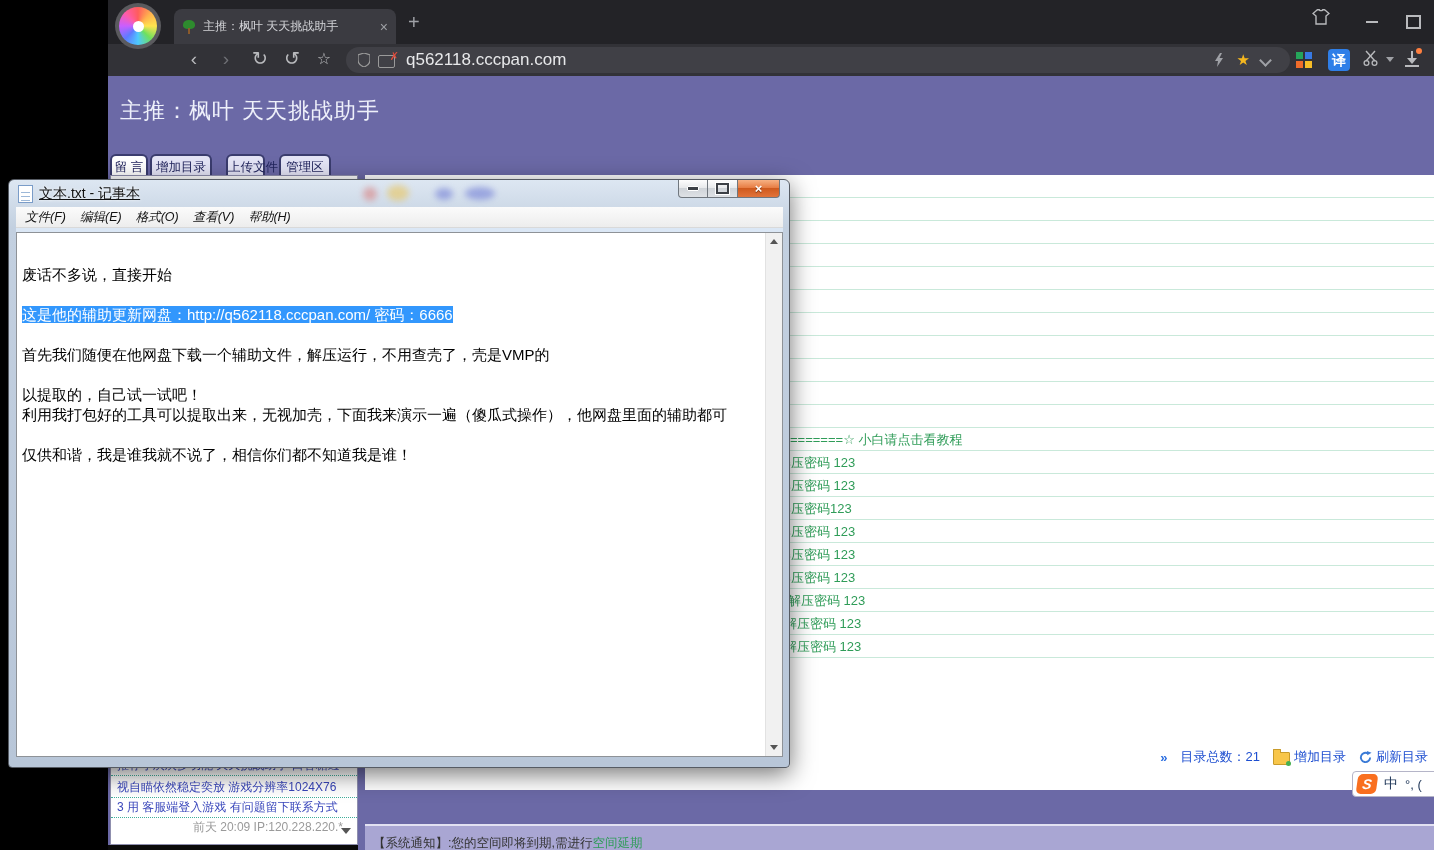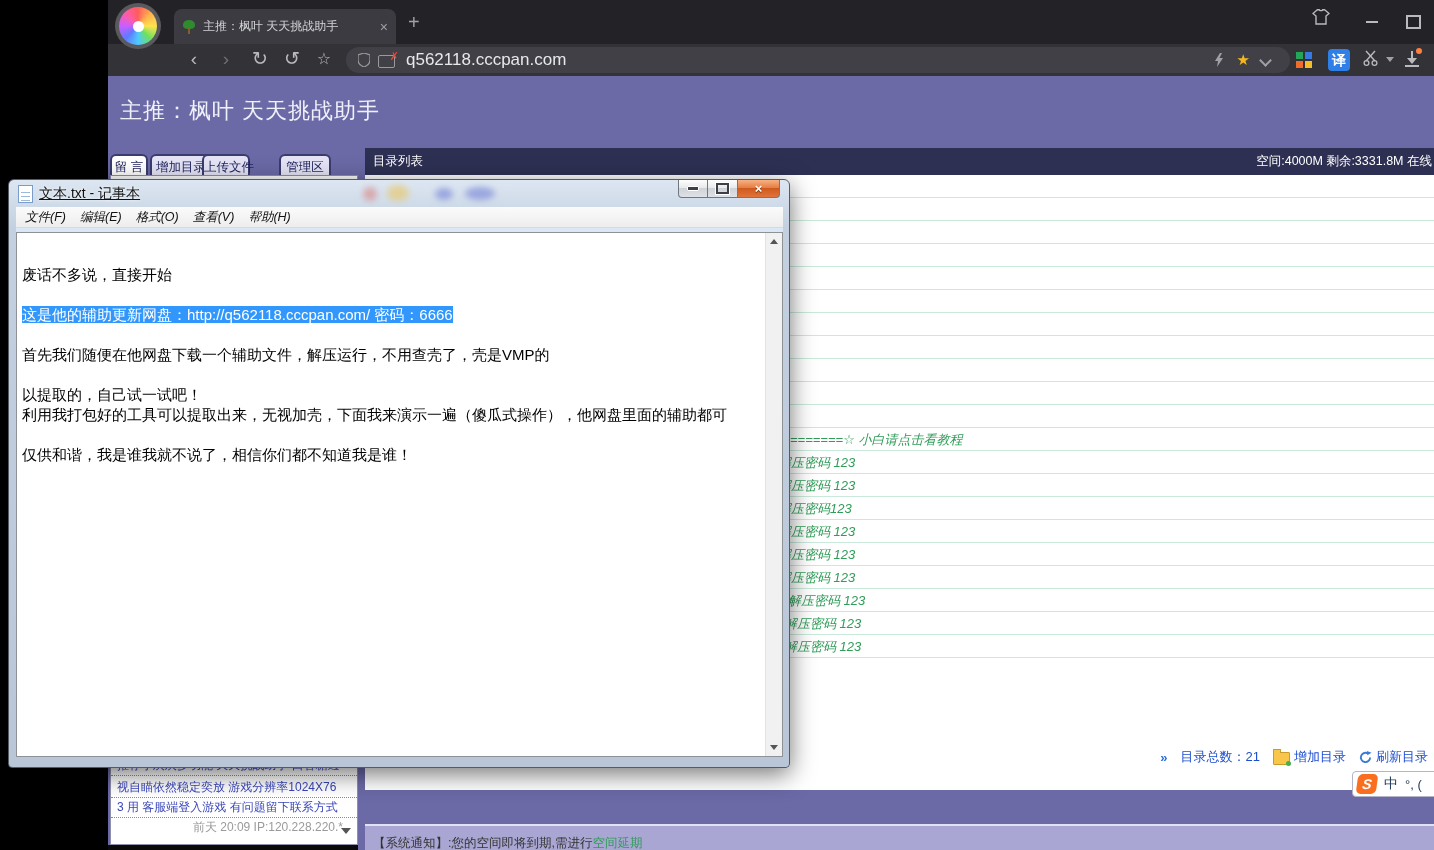--- a/index.html
+++ b/index.html
@@ -63,21 +63,21 @@
   .pagetab{position:absolute;bottom:0;height:24px;line-height:22px;text-align:center;
     font-size:12.5px;font-weight:normal;color:#22255e;background:#e4e4f6;
     border:2px solid #3a3c6e;border-bottom:none;border-radius:6px 6px 0 0;box-sizing:border-box;white-space:nowrap;}
   .pagetab.active{background:#ffffff;}
   #darkbar{position:absolute;left:257px;top:72px;width:1069px;height:27px;background:#2d3053;color:#fff;}
   #darkbar .lt{position:absolute;left:8px;top:0;line-height:26px;font-size:12.5px;}
   #darkbar .rt{position:absolute;right:2px;top:0;line-height:26px;font-size:12.5px;white-space:nowrap;}
 
   #content{position:absolute;left:257px;top:99px;width:1069px;height:615px;background:#fff;}
   .row{height:22px;border-bottom:1px solid #c9e9da;position:relative;}
-  .row span{position:absolute;top:3px;font-size:13px;color:#2f9c58;white-space:nowrap;font-style:italic;}
+  .row span{position:absolute;top:3px;font-size:13px;color:#2f9c58;white-space:nowrap;}
   .row.tutorial span{left:425px;}
   .row.green span{left:413px;}
   #rows .row:nth-child(19) span{left:423px;}
   #rows .row:nth-child(20) span{left:419px;}
   #rows .row:nth-child(21) span{left:419px;}
   #list-footer{position:absolute;right:6px;top:570px;height:24px;display:flex;align-items:center;gap:13px;
     color:#1d4ed0;font-size:13px;white-space:nowrap;}
   #list-footer .dbl{font-weight:bold;color:#2a6de0;}
   .withicon{display:flex;align-items:center;gap:4px;}
   .folder-icon{position:relative;width:15px;height:11px;background:#f8c64a;border:1px solid #c89b2a;border-radius:1px;margin-top:2px;}
@@ -234,28 +234,24 @@
           <span class="odot"></span>
       </div>
     </div>
 
     <div id="page">
       <div id="pg-title">主推：枫叶 天天挑战助手</div>
 
       <div id="tabstrip">
           <div class="pagetab active" style="left: 2px; width: 38px;">留 言</div>
           <div class="pagetab" style="left: 42px; width: 62px;">增加目录</div>
-          <div class="pagetab" style="left: 94px; width: 48px;">上传文件</div>
+          <div class="pagetab" style="left: 118px; width: 39px;">上传文件</div>
           <div class="pagetab" style="left: 171px; width: 52px;">管理区</div>
         </div>
 
-      <div id="darkbar">
-        <span class="lt">目录列表</span>
-        <span class="rt">空间:4000M 剩余:3331.8M 在线</span>
-      </div>
 
       <div id="content">
         <div id="rows">
             <div class="row"></div>
             <div class="row"></div>
             <div class="row"></div>
             <div class="row"></div>
             <div class="row"></div>
             <div class="row"></div>
             <div class="row"></div>

